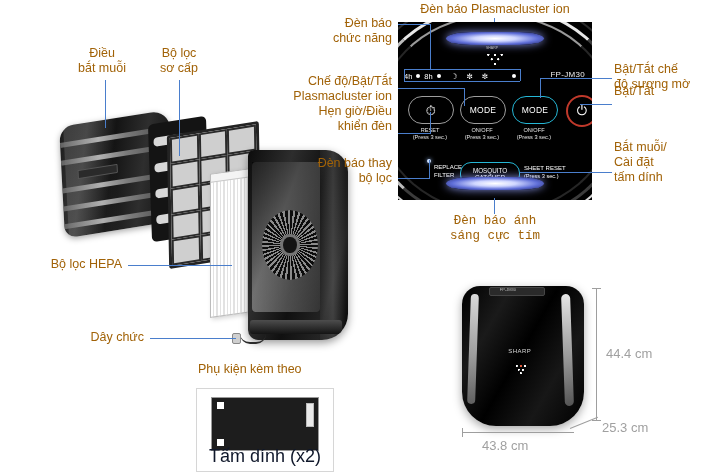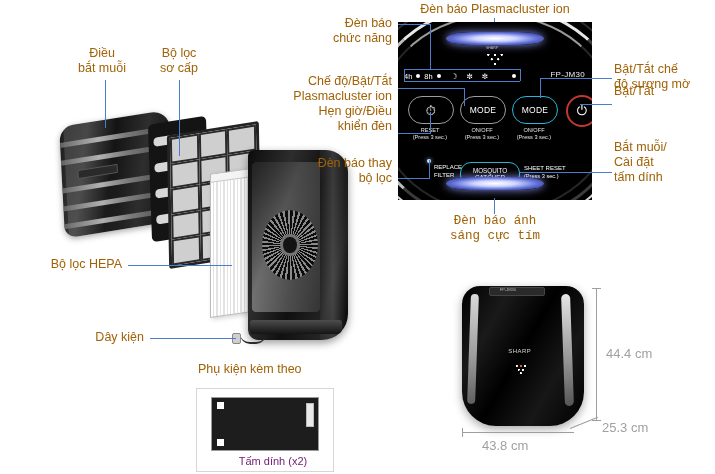--- a/index.html
+++ b/index.html
@@ -93,21 +93,21 @@
     border-bottom:2px solid #2b2b2b;border-radius:0 0 10px 10px;}
   .cordplug{position:absolute;left:232px;top:333px;width:7px;height:9px;background:#cfcfcf;border:1px solid #888;border-radius:2px;}
 
   
   #accessory{position:absolute;left:196px;top:388px;width:136px;height:82px;
     border:1px solid #d6d6d6;background:#fff;}
   #accessory .sheet{position:absolute;left:14px;top:8px;width:106px;height:52px;
     background:#1d1d1d;border:1px solid #9a9a9a;}
   #accessory .sq{position:absolute;width:7px;height:7px;background:#fff;}
   #accessory .tab{position:absolute;right:4px;top:5px;width:6px;height:22px;background:#e9e9e9;border:1px solid #bbb;}
-  #accessory .cap2{position:absolute;left:8px;bottom:4px;width:100%;text-align:center;font-size:11px;color:#701a75;}
+  #accessory .cap2{position:absolute;left:0;bottom:4px;width:100%;text-align:center;font-size:18px;color:#0f172a;}
 
   
   #panelwrap{position:absolute;left:398px;top:22px;width:194px;height:178px;background:#000;overflow:hidden;}
   .arc{position:absolute;border-radius:50%;border:2px solid transparent;}
   .ring1{left:-30px;top:-18px;width:250px;height:214px;border-radius:50%;
     border:3px solid #3b3b3b;border-top-color:#e8e8e8;border-left-color:#bdbdbd;}
   .ring2{left:-20px;top:-8px;width:232px;height:196px;border-radius:50%;
     border:2px solid #262626;border-top-color:#9a9a9a;}
   .ring3{left:-42px;top:-28px;width:272px;height:234px;border-radius:50%;
     border:2px solid #2b2b2b;border-bottom-color:#d7d7d7;border-left-color:#8e8e8e;}
@@ -232,21 +232,21 @@
 bắt muỗi</div>
 <div class="ln lnv" style="left:105px;top:80px;height:48px;"></div>
 
 <div class="lbl c" style="left:144px;top:46px;width:70px;">Bộ lọc
 sơ cấp</div>
 <div class="ln lnv" style="left:179px;top:80px;height:76px;"></div>
 
 <div class="lbl r" style="left:30px;top:257px;width:92px;">Bộ lọc HEPA</div>
 <div class="ln lnh" style="left:128px;top:265px;width:104px;"></div>
 
-<div class="lbl r" style="left:78px;top:330px;width:66px;">Dây kiện</div>
+<div class="lbl r" style="left:78px;top:330px;width:66px;">Dây chức</div>
 <div class="ln lnh" style="left:150px;top:338px;width:86px;"></div>
 
 <div class="lbl" style="left:198px;top:362px;">Phụ kiện kèm theo</div>
 <div id="accessory">
   <div class="sheet">
     <div class="sq" style="left:5px;top:4px;"></div>
     <div class="sq" style="left:5px;bottom:4px;"></div>
     <div class="tab"></div>
   </div>
   <div class="cap2">Tấm dính (x2)</div>

